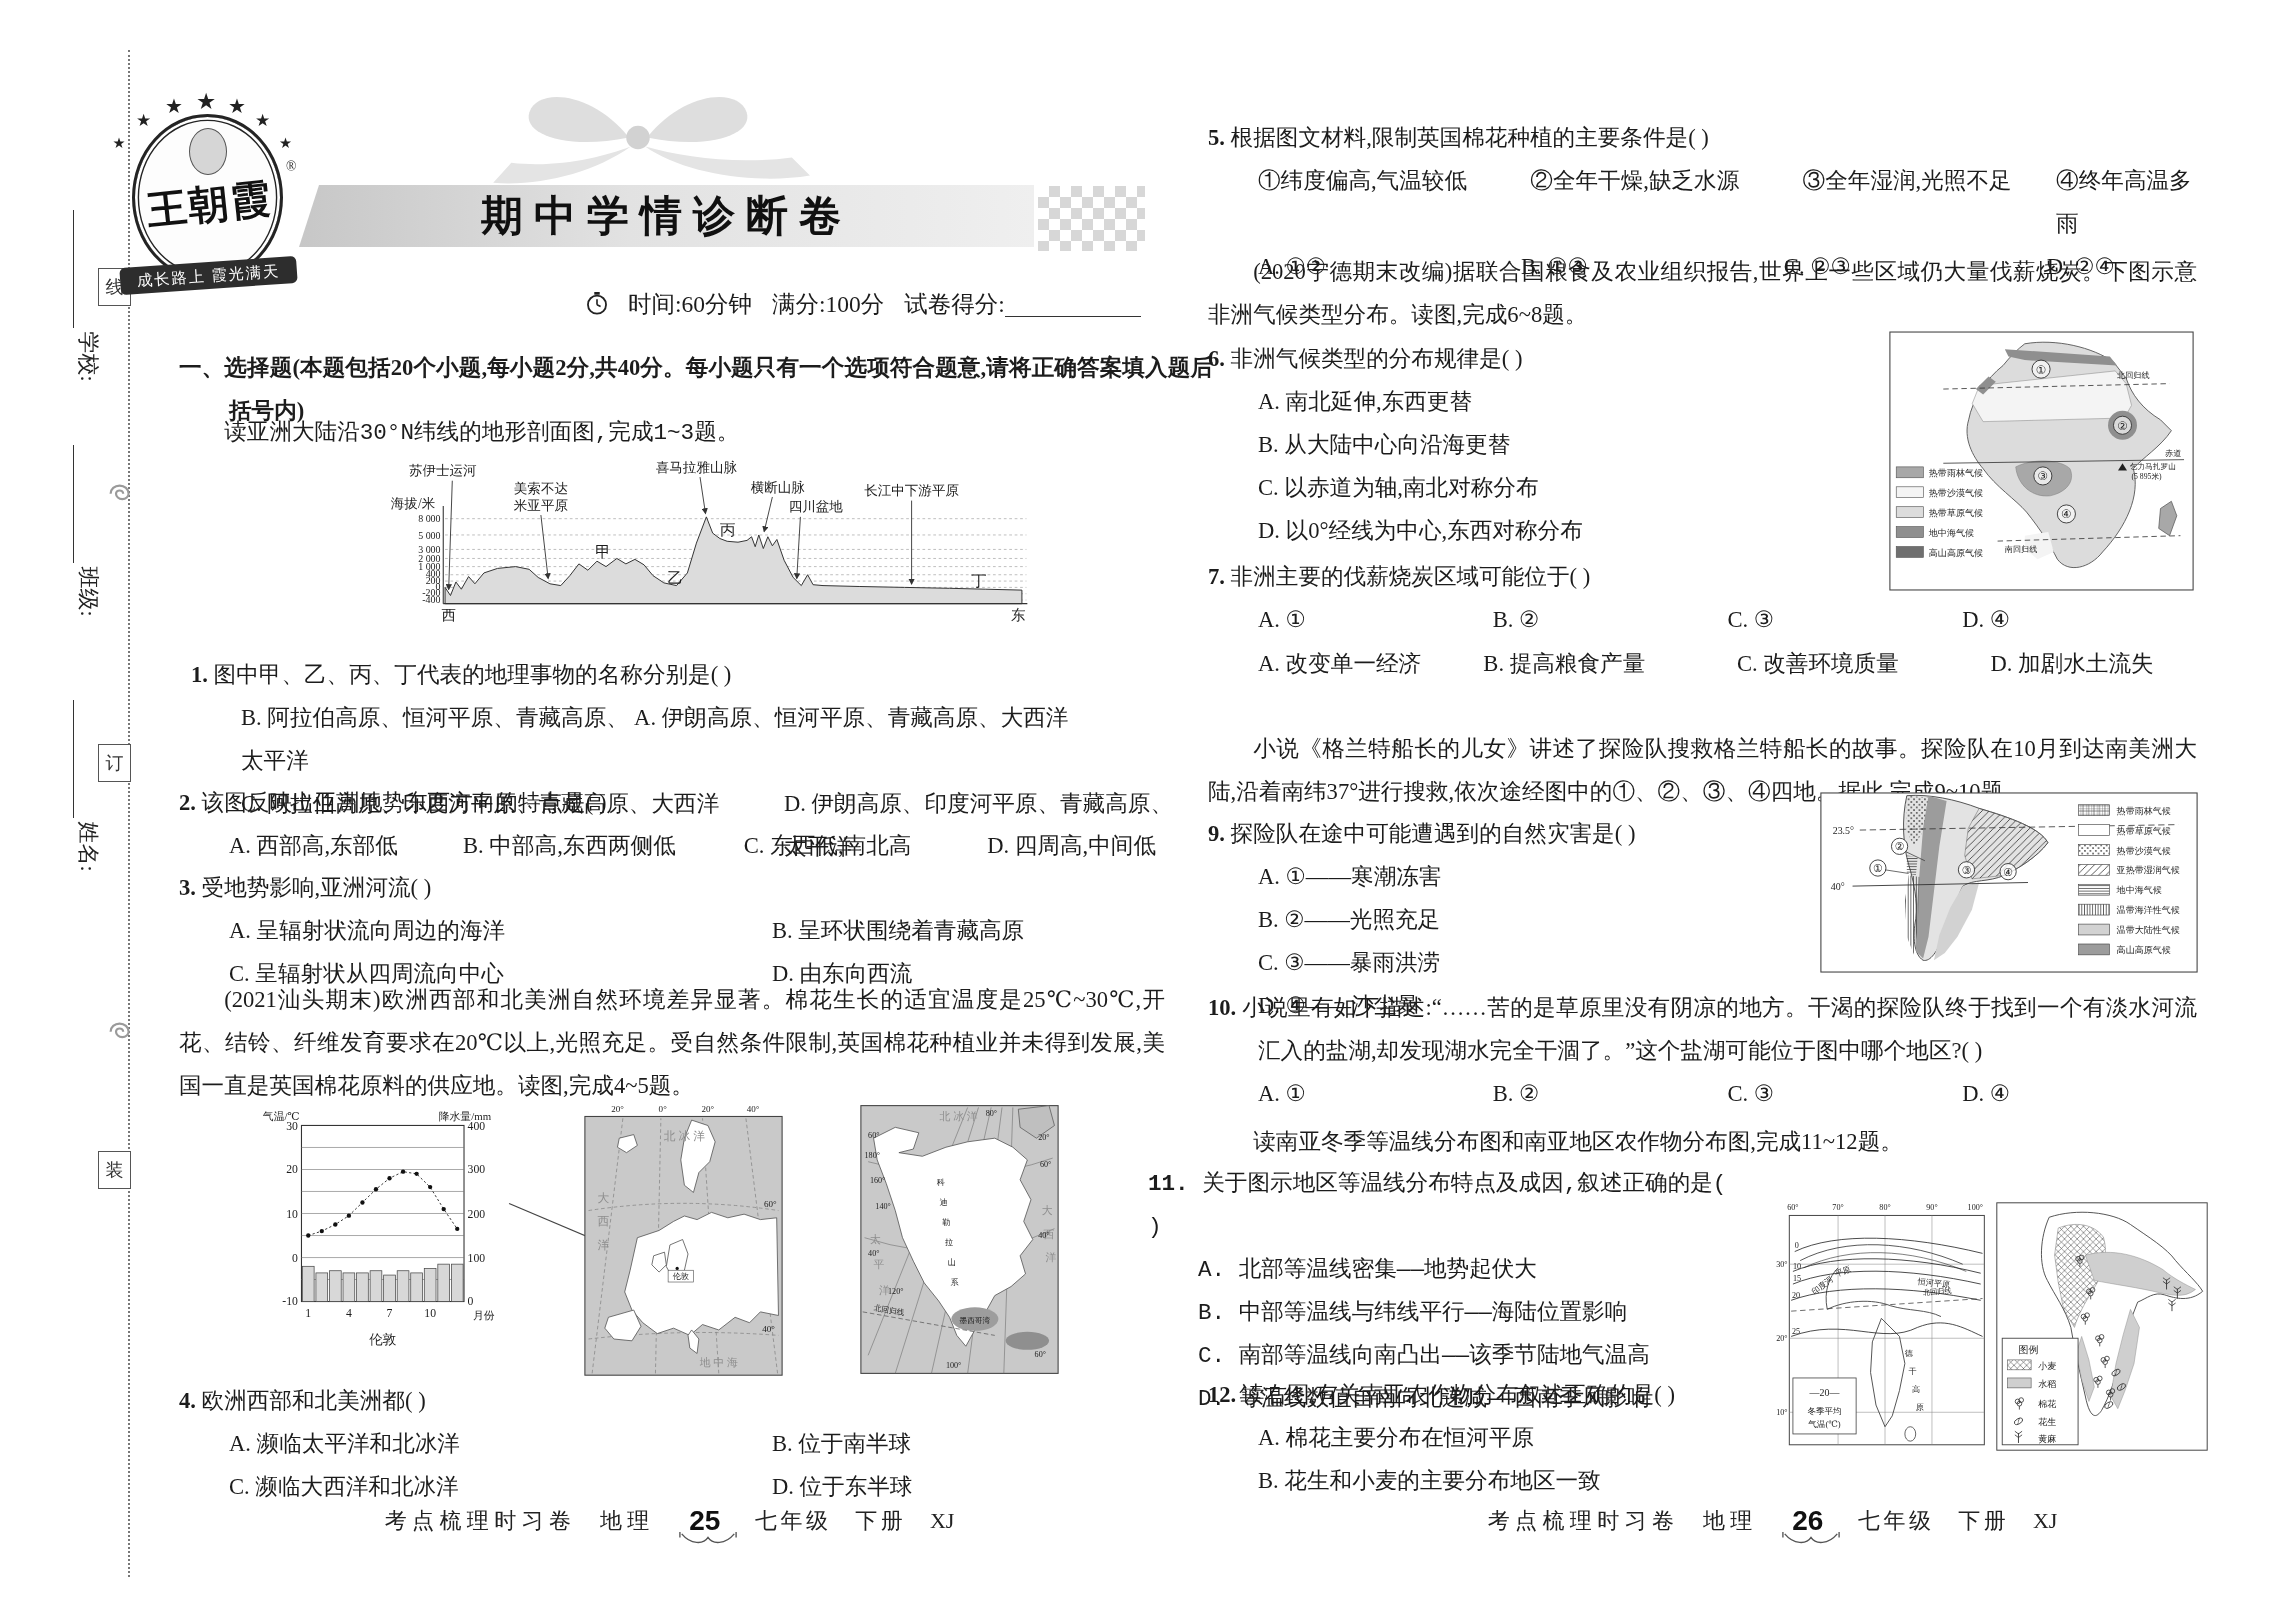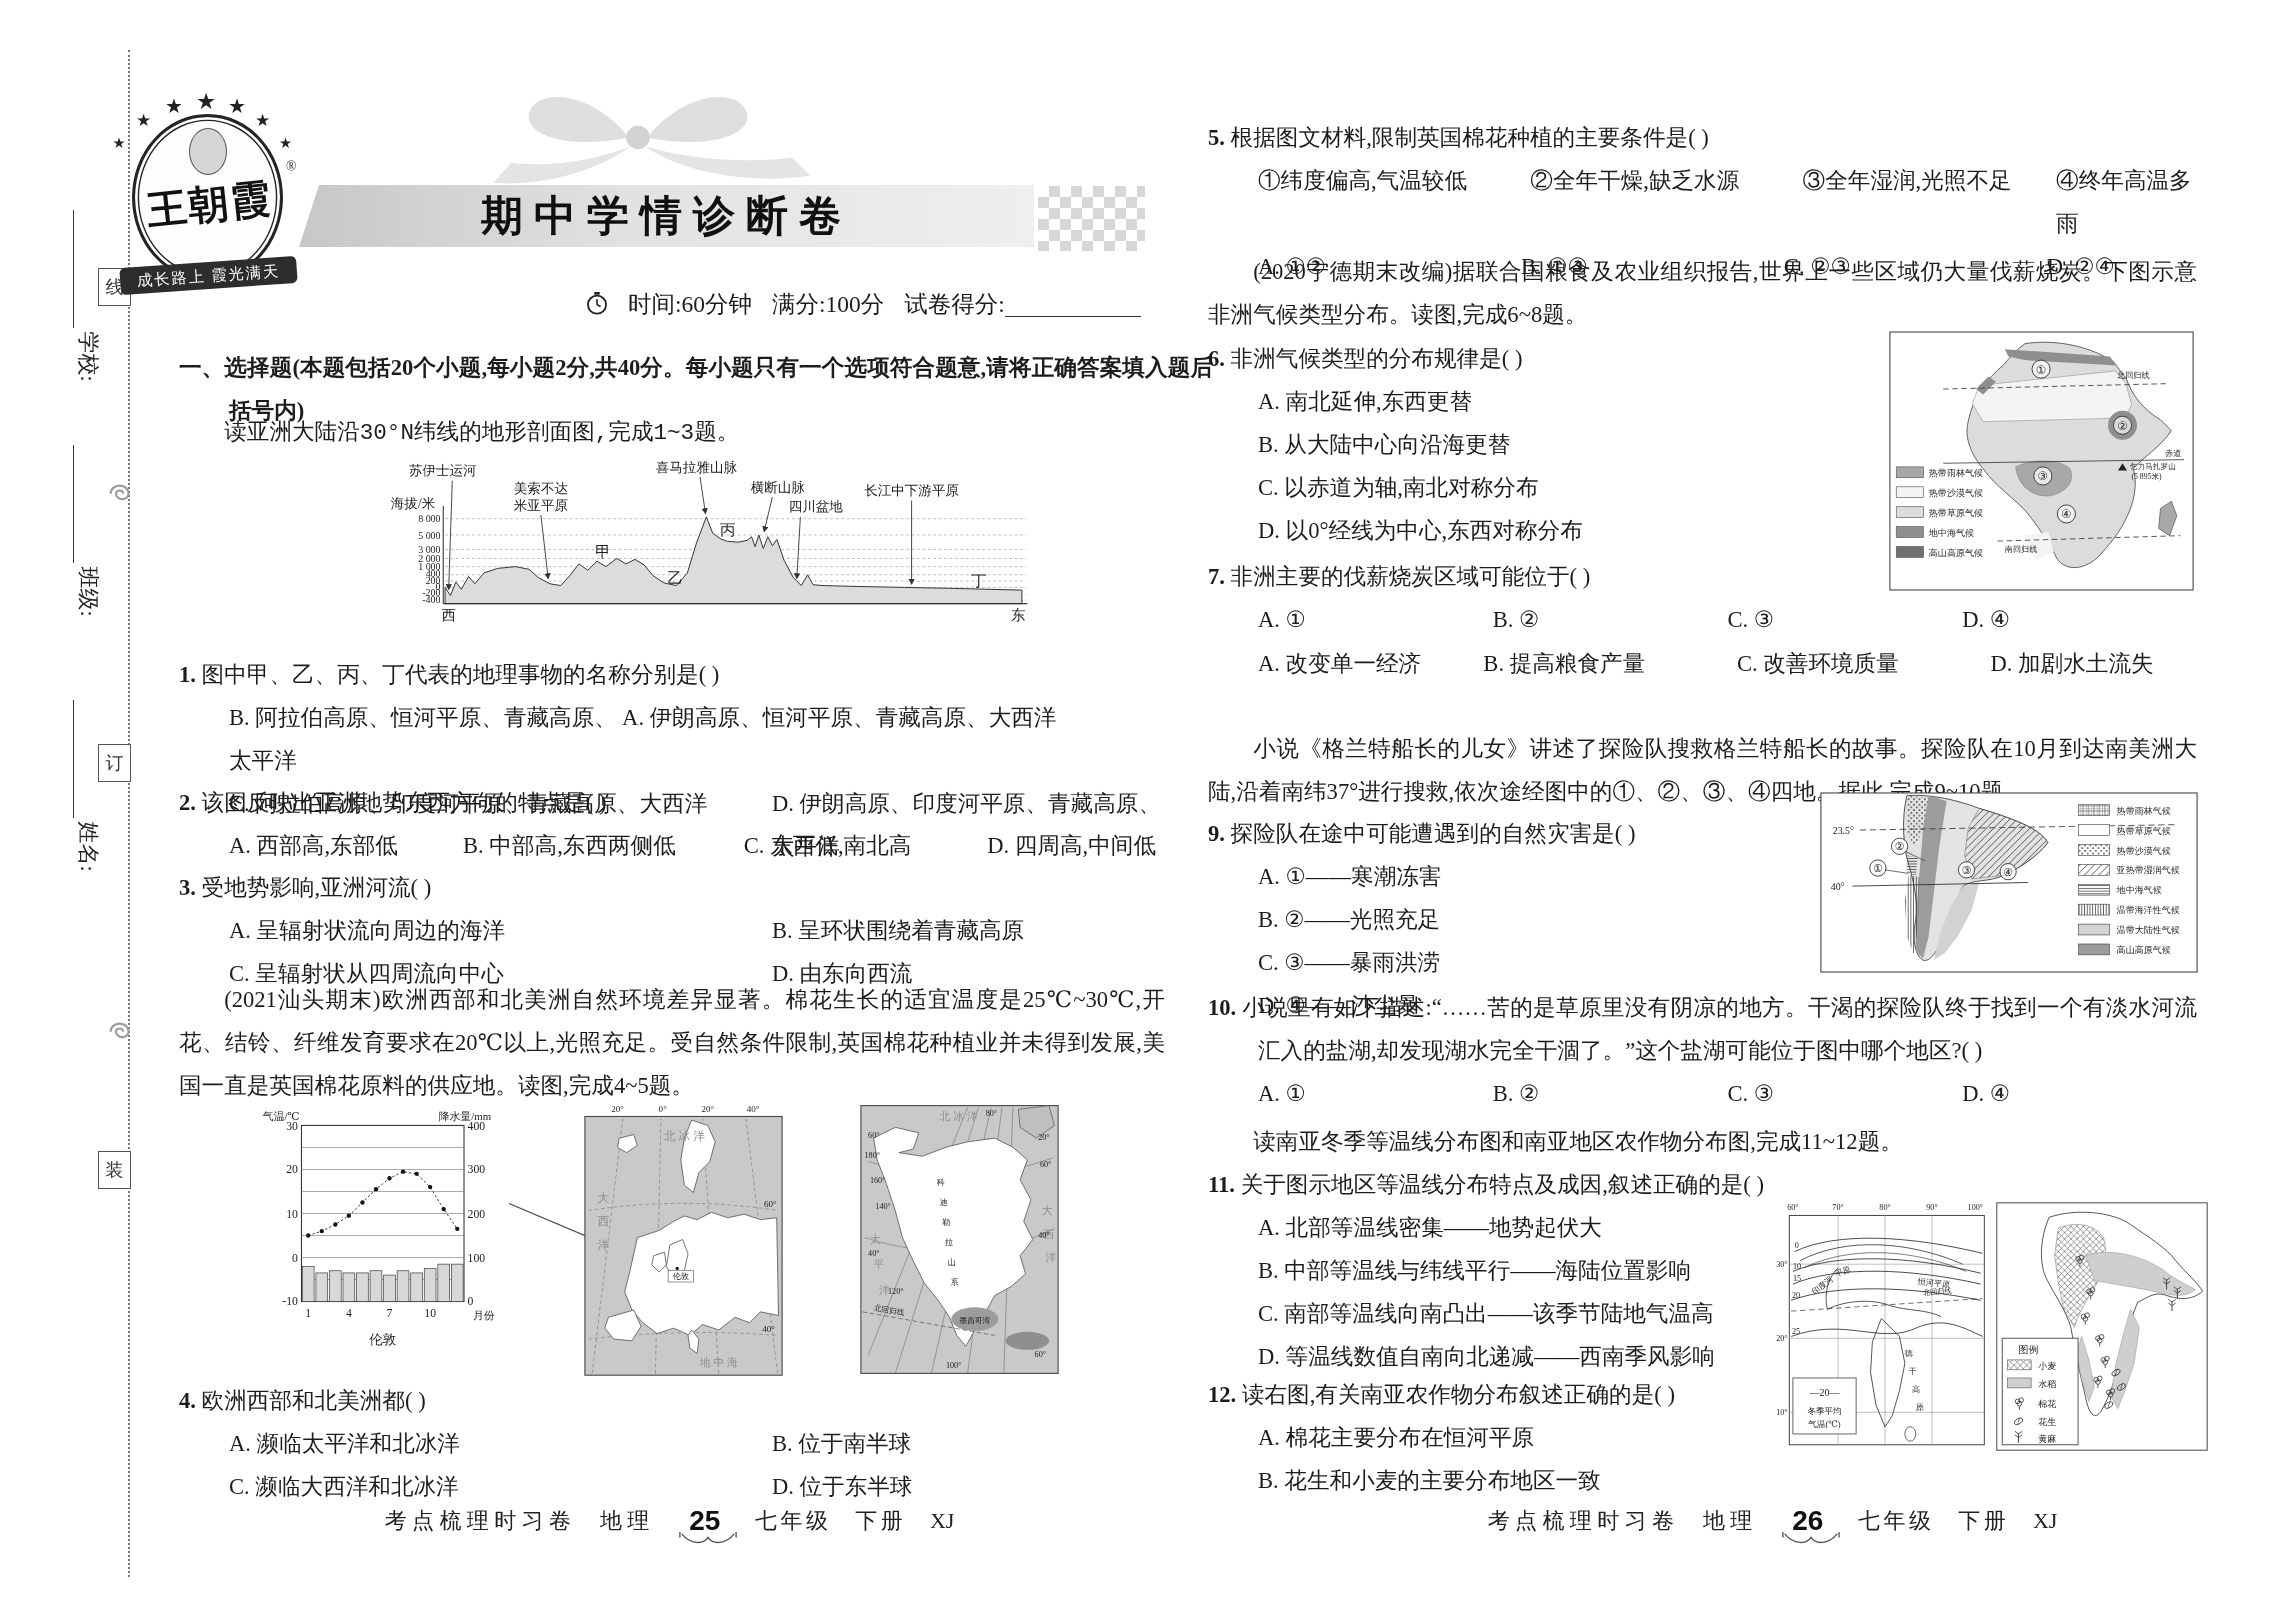--- a/index.html
+++ b/index.html
@@ -202,21 +202,21 @@
     <text x="578" y="42" font-size="15" text-anchor="middle">长江中下游平原</text>
     <line x1="578" y1="48" x2="578" y2="140" stroke="#333" stroke-width="1" marker-end="url(#arr)"></line>
     <text x="228" y="110" font-size="17">甲</text>
     <text x="308" y="139" font-size="17">乙</text>
     <text x="366" y="86" font-size="17">丙</text>
     <text x="644" y="142" font-size="17">丁</text>
     <text x="58" y="180" font-size="16">西</text>
     <text x="688" y="180" font-size="16">东</text>
   </svg>
 
-  <div class="abs txt" style="left:179px;top:653px;width:986px;">
+  <div class="abs txt" style="left:191px;top:653px;width:986px;">
     <div><span class="b">1.</span> <span>图中甲、乙、丙、丁代表的地理事物的名称分别是(      )</span></div>
     <div class="opts row">
         <span style="width:42%">B. 阿拉伯高原、恒河平原、青藏高原、太平洋</span>
         <span style="width:58%">A. 伊朗高原、恒河平原、青藏高原、大西洋</span>
       </div>
     <div class="opts row">
         <span style="width:58%">C. 阿拉伯高原、印度河平原、青藏高原、大西洋</span>
         <span style="width:42%">D. 伊朗高原、印度河平原、青藏高原、太平洋</span>
       </div>
   </div>
@@ -577,21 +577,21 @@
     <div class="opts row">
         <span style="width:25%">A. ①</span>
         <span style="width:25%">B. ②</span>
         <span style="width:25%">C. ③</span>
         <span style="width:25%">D. ④</span>
       </div>
   </div>
 
   <div class="abs txt ind" style="left:1208px;top:1120px;width:989px;">读南亚冬季等温线分布图和南亚地区农作物分布图,完成11~12题。</div>
 
-  <div class="abs txt" style="left:1208px;top:1163px;width:597px;">
+  <div class="abs txt" style="left:1148px;top:1163px;width:597px;font-family:Liberation Mono, monospace;">
     <div><span class="b">11.</span> <span>关于图示地区等温线分布特点及成因,叙述正确的是(      )</span></div>
     <div class="opts">A. 北部等温线密集——地势起伏大</div>
     <div class="opts">B. 中部等温线与纬线平行——海陆位置影响</div>
     <div class="opts">C. 南部等温线向南凸出——该季节陆地气温高</div>
     <div class="opts">D. 等温线数值自南向北递减——西南季风影响</div>
   </div>
 
   <svg class="abs" style="left:1773px;top:1201px;" width="215" height="251" viewBox="0 0 238 278">
     <g font-size="9" text-anchor="middle">
       <text x="22" y="10">60°</text>

